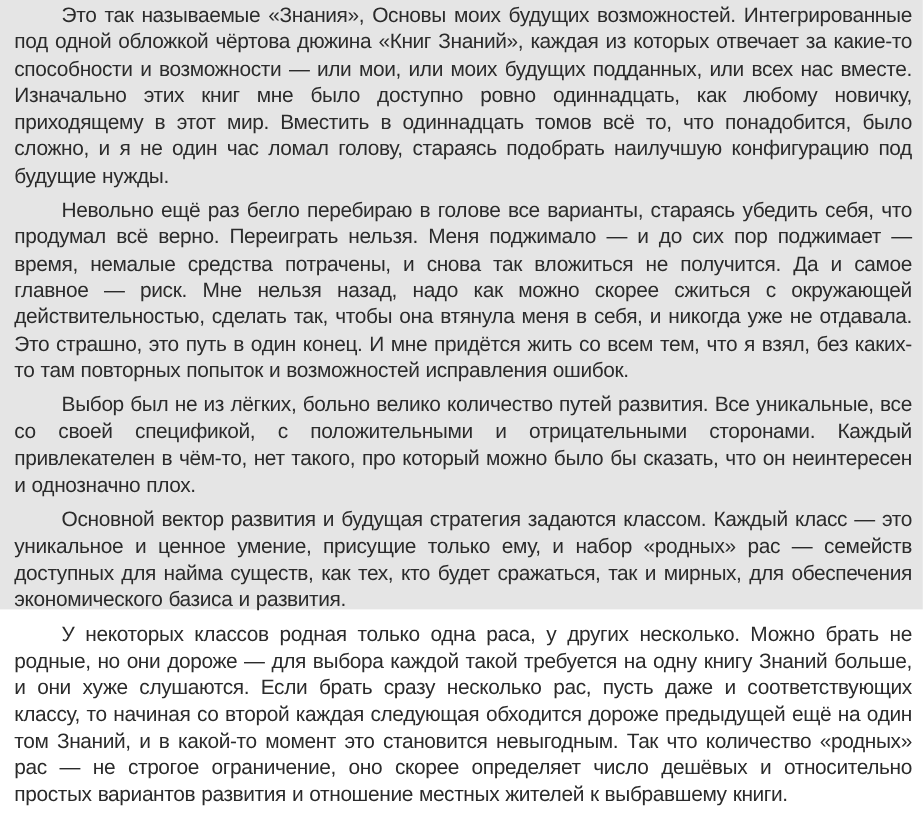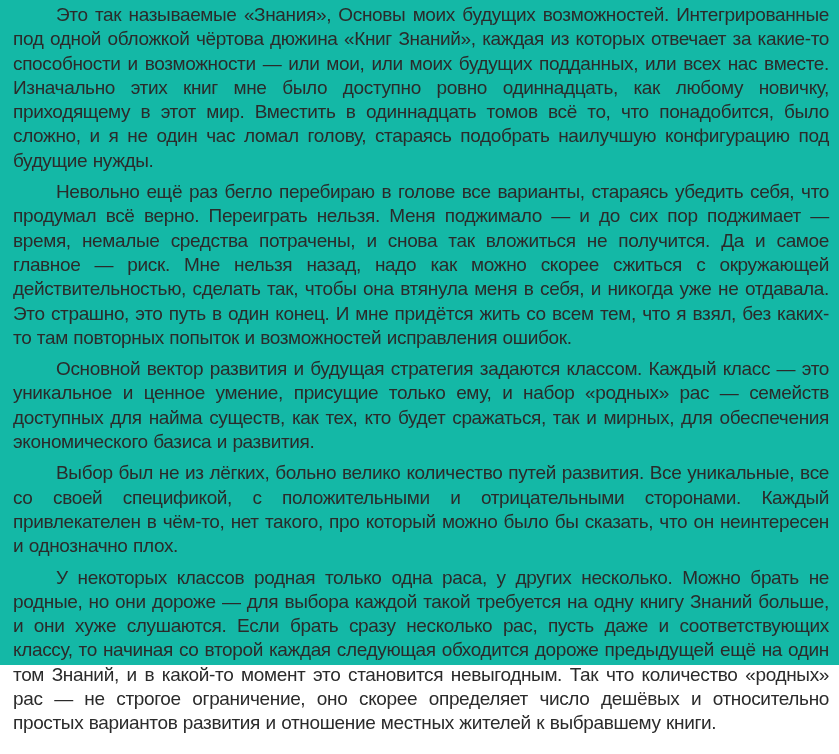--- a/index.html
+++ b/index.html
@@ -9,37 +9,37 @@
   }
   body {
     width: 839px;
     height: 754px;
     overflow: hidden;
     font-family: "Liberation Sans", sans-serif;
   }
   .text-page {
     box-sizing: border-box;
     width: 839px;
-    height: 665px;
+    height: 554px;
     padding: 3px 10px 0 13px;
-    background: #14b8a6;
+    background: #e5e5e5;
     color: #2b2b2b;
     font-size: 19px;
     line-height: 24.3px;
     letter-spacing: -0.35px;
     text-align: justify;
     word-spacing: 0.5px;
   }
   .text-page p {
     margin: 0 0 7px 0;
     text-indent: 43px;
   }
 </style>
 </head>
 <body>
 
 <div class="text-page">
   <p>Это так называемые «Знания», Основы моих будущих возможностей. Интегрированные под одной обложкой чёртова дюжина «Книг Знаний», каждая из которых отвечает за какие-то способности и возможности — или мои, или моих будущих подданных, или всех нас вместе. Изначально этих книг мне было доступно ровно одиннадцать, как любому новичку, приходящему в этот мир. Вместить в одиннадцать томов всё то, что понадобится, было сложно, и я не один час ломал голову, стараясь подобрать наилучшую конфигурацию под будущие нужды.</p>
   <p>Невольно ещё раз бегло перебираю в голове все варианты, стараясь убедить себя, что продумал всё верно. Переиграть нельзя. Меня поджимало — и до сих пор поджимает — время, немалые средства потрачены, и снова так вложиться не получится. Да и самое главное — риск. Мне нельзя назад, надо как можно скорее сжиться с окружающей действительностью, сделать так, чтобы она втянула меня в себя, и никогда уже не отдавала. Это страшно, это путь в один конец. И мне придётся жить со всем тем, что я взял, без каких-то там повторных попыток и возможностей исправления ошибок.</p>
+  <p>Выбор был не из лёгких, больно велико количество путей развития. Все уникальные, все со своей спецификой, с положительными и отрицательными сторонами. Каждый привлекателен в чём-то, нет такого, про который можно было бы сказать, что он неинтересен и однозначно плох.</p>
   <p>Основной вектор развития и будущая стратегия задаются классом. Каждый класс — это уникальное и ценное умение, присущие только ему, и набор «родных» рас — семейств доступных для найма существ, как тех, кто будет сражаться, так и мирных, для обеспечения экономического базиса и развития.</p>
-  <p>Выбор был не из лёгких, больно велико количество путей развития. Все уникальные, все со своей спецификой, с положительными и отрицательными сторонами. Каждый привлекателен в чём-то, нет такого, про который можно было бы сказать, что он неинтересен и однозначно плох.</p>
   <p>У некоторых классов родная только одна раса, у других несколько. Можно брать не родные, но они дороже — для выбора каждой такой требуется на одну книгу Знаний больше, и они хуже слушаются. Если брать сразу несколько рас, пусть даже и соответствующих классу, то начиная со второй каждая следующая обходится дороже предыдущей ещё на один том Знаний, и в какой-то момент это становится невыгодным. Так что количество «родных» рас — не строгое ограничение, оно скорее определяет число дешёвых и относительно простых вариантов развития и отношение местных жителей к выбравшему книги.</p>
 </div>
 
 </body></html>

